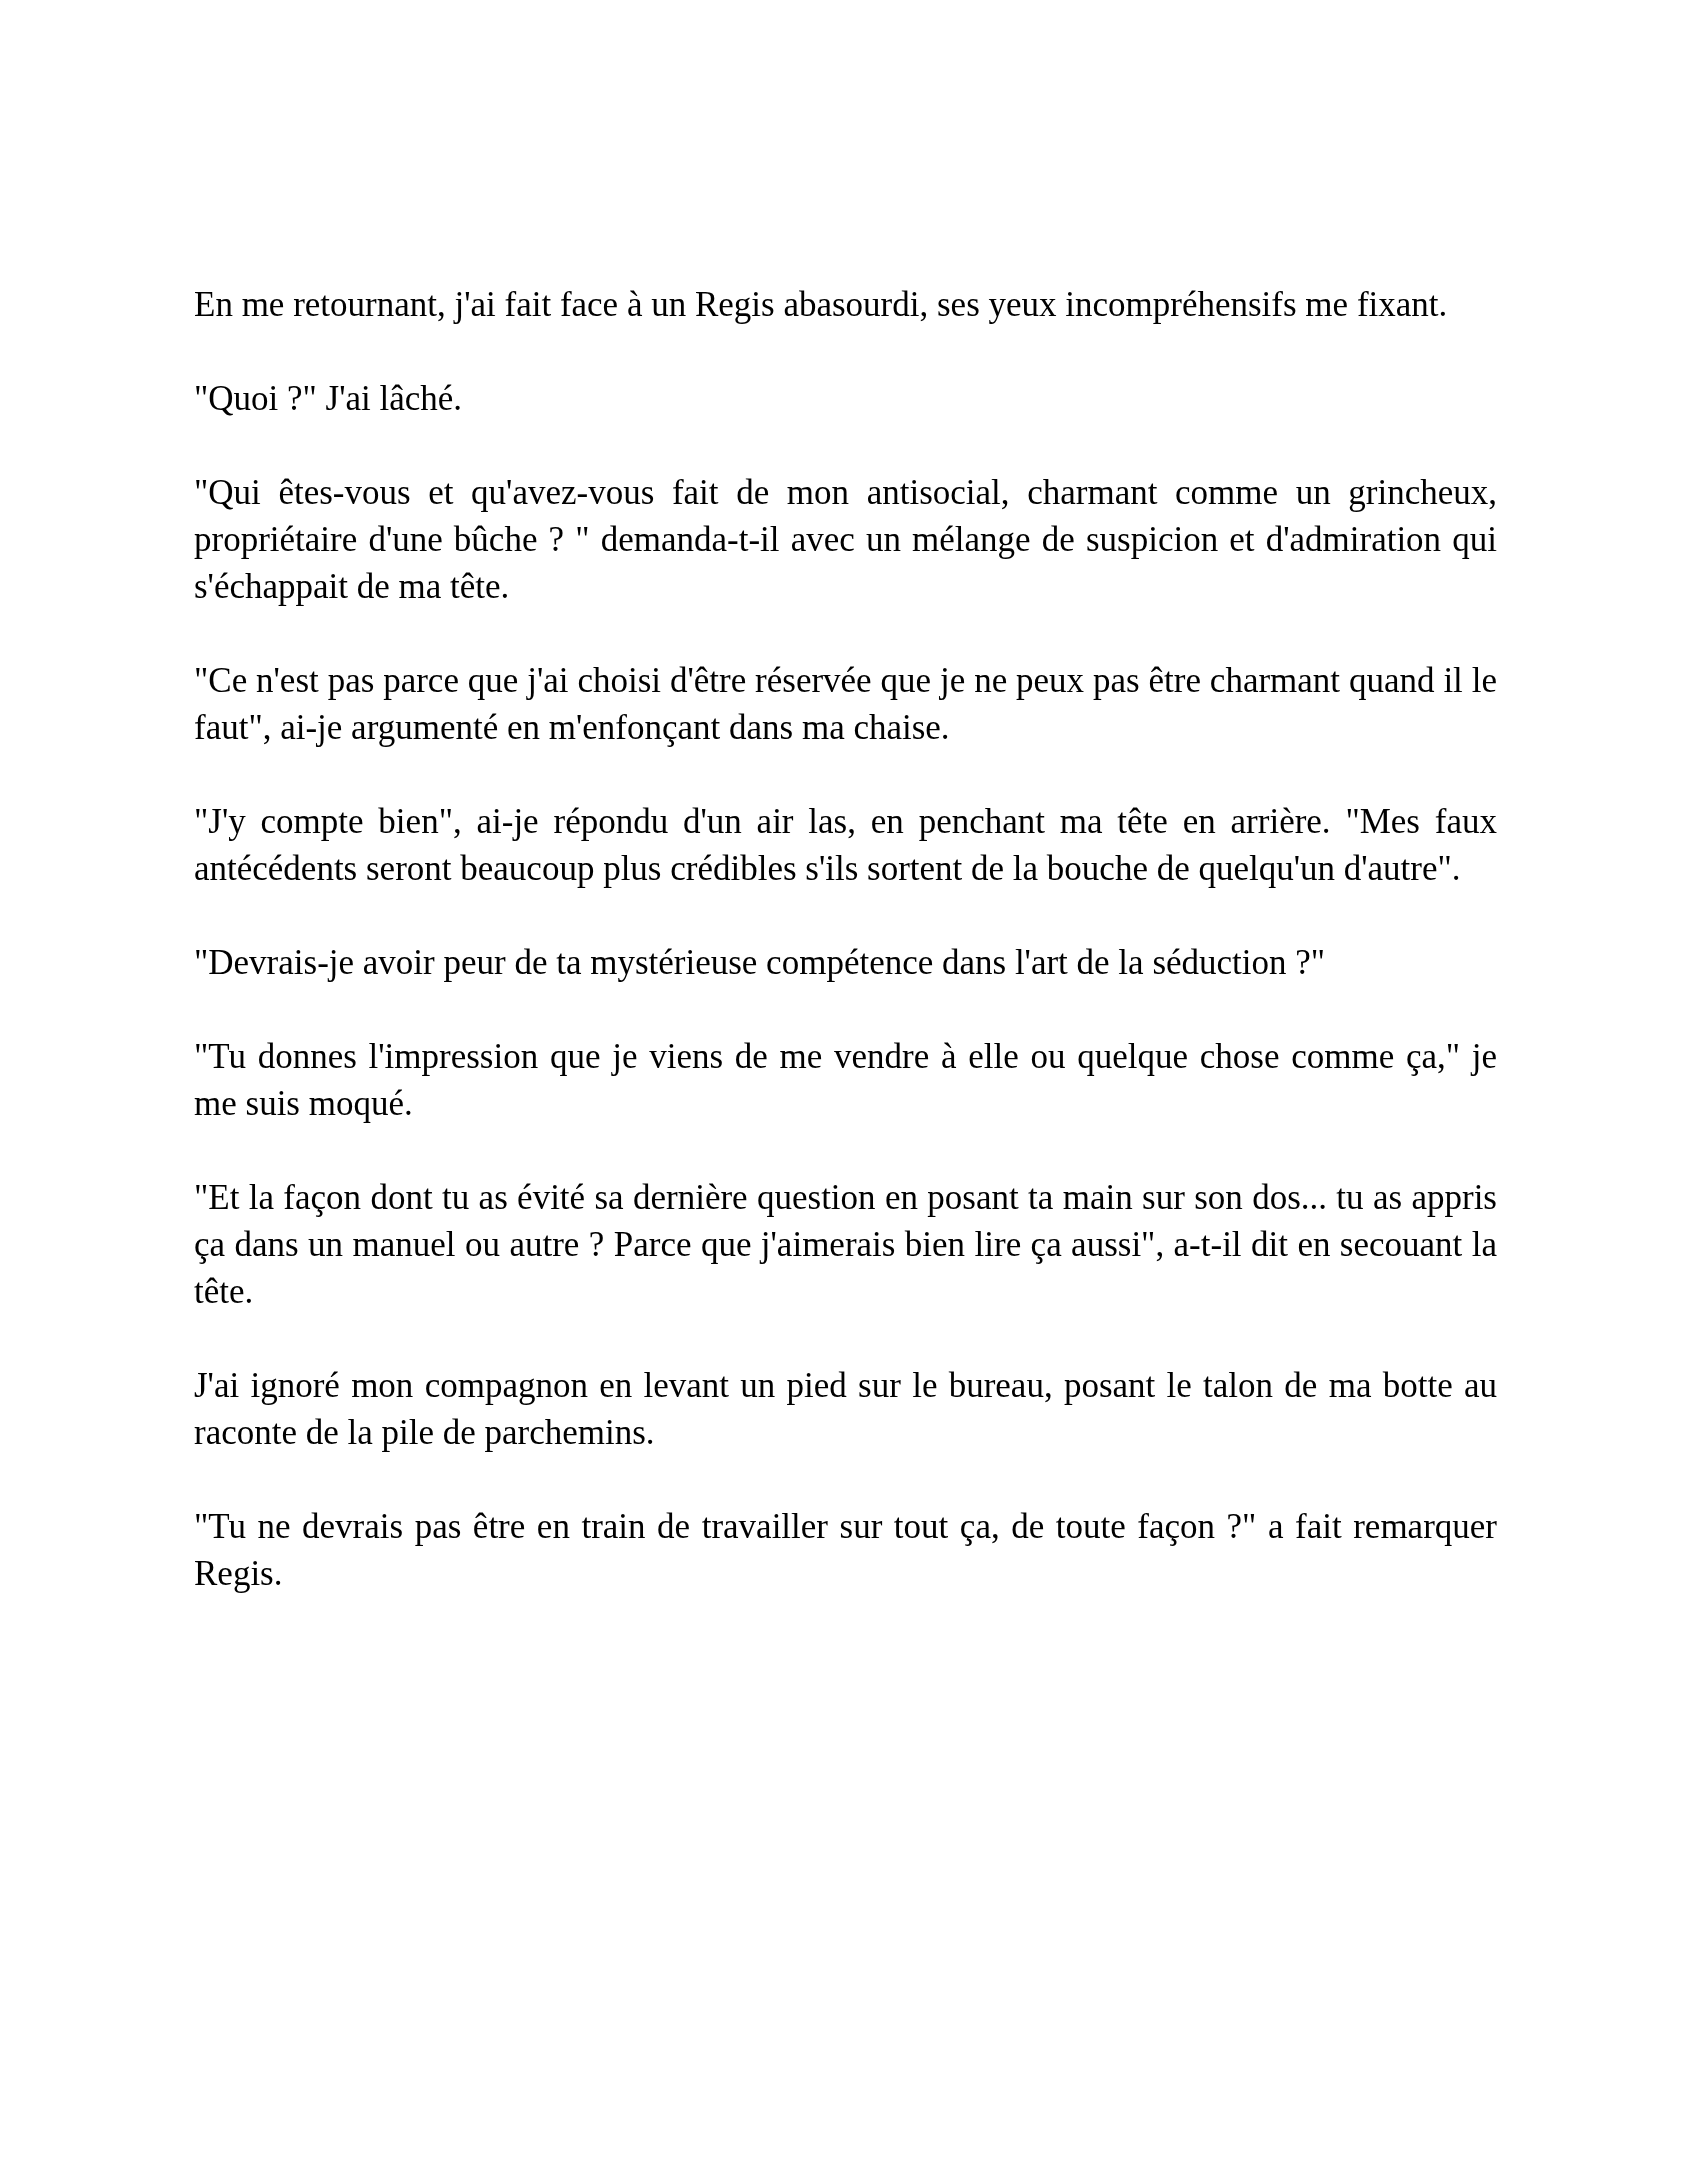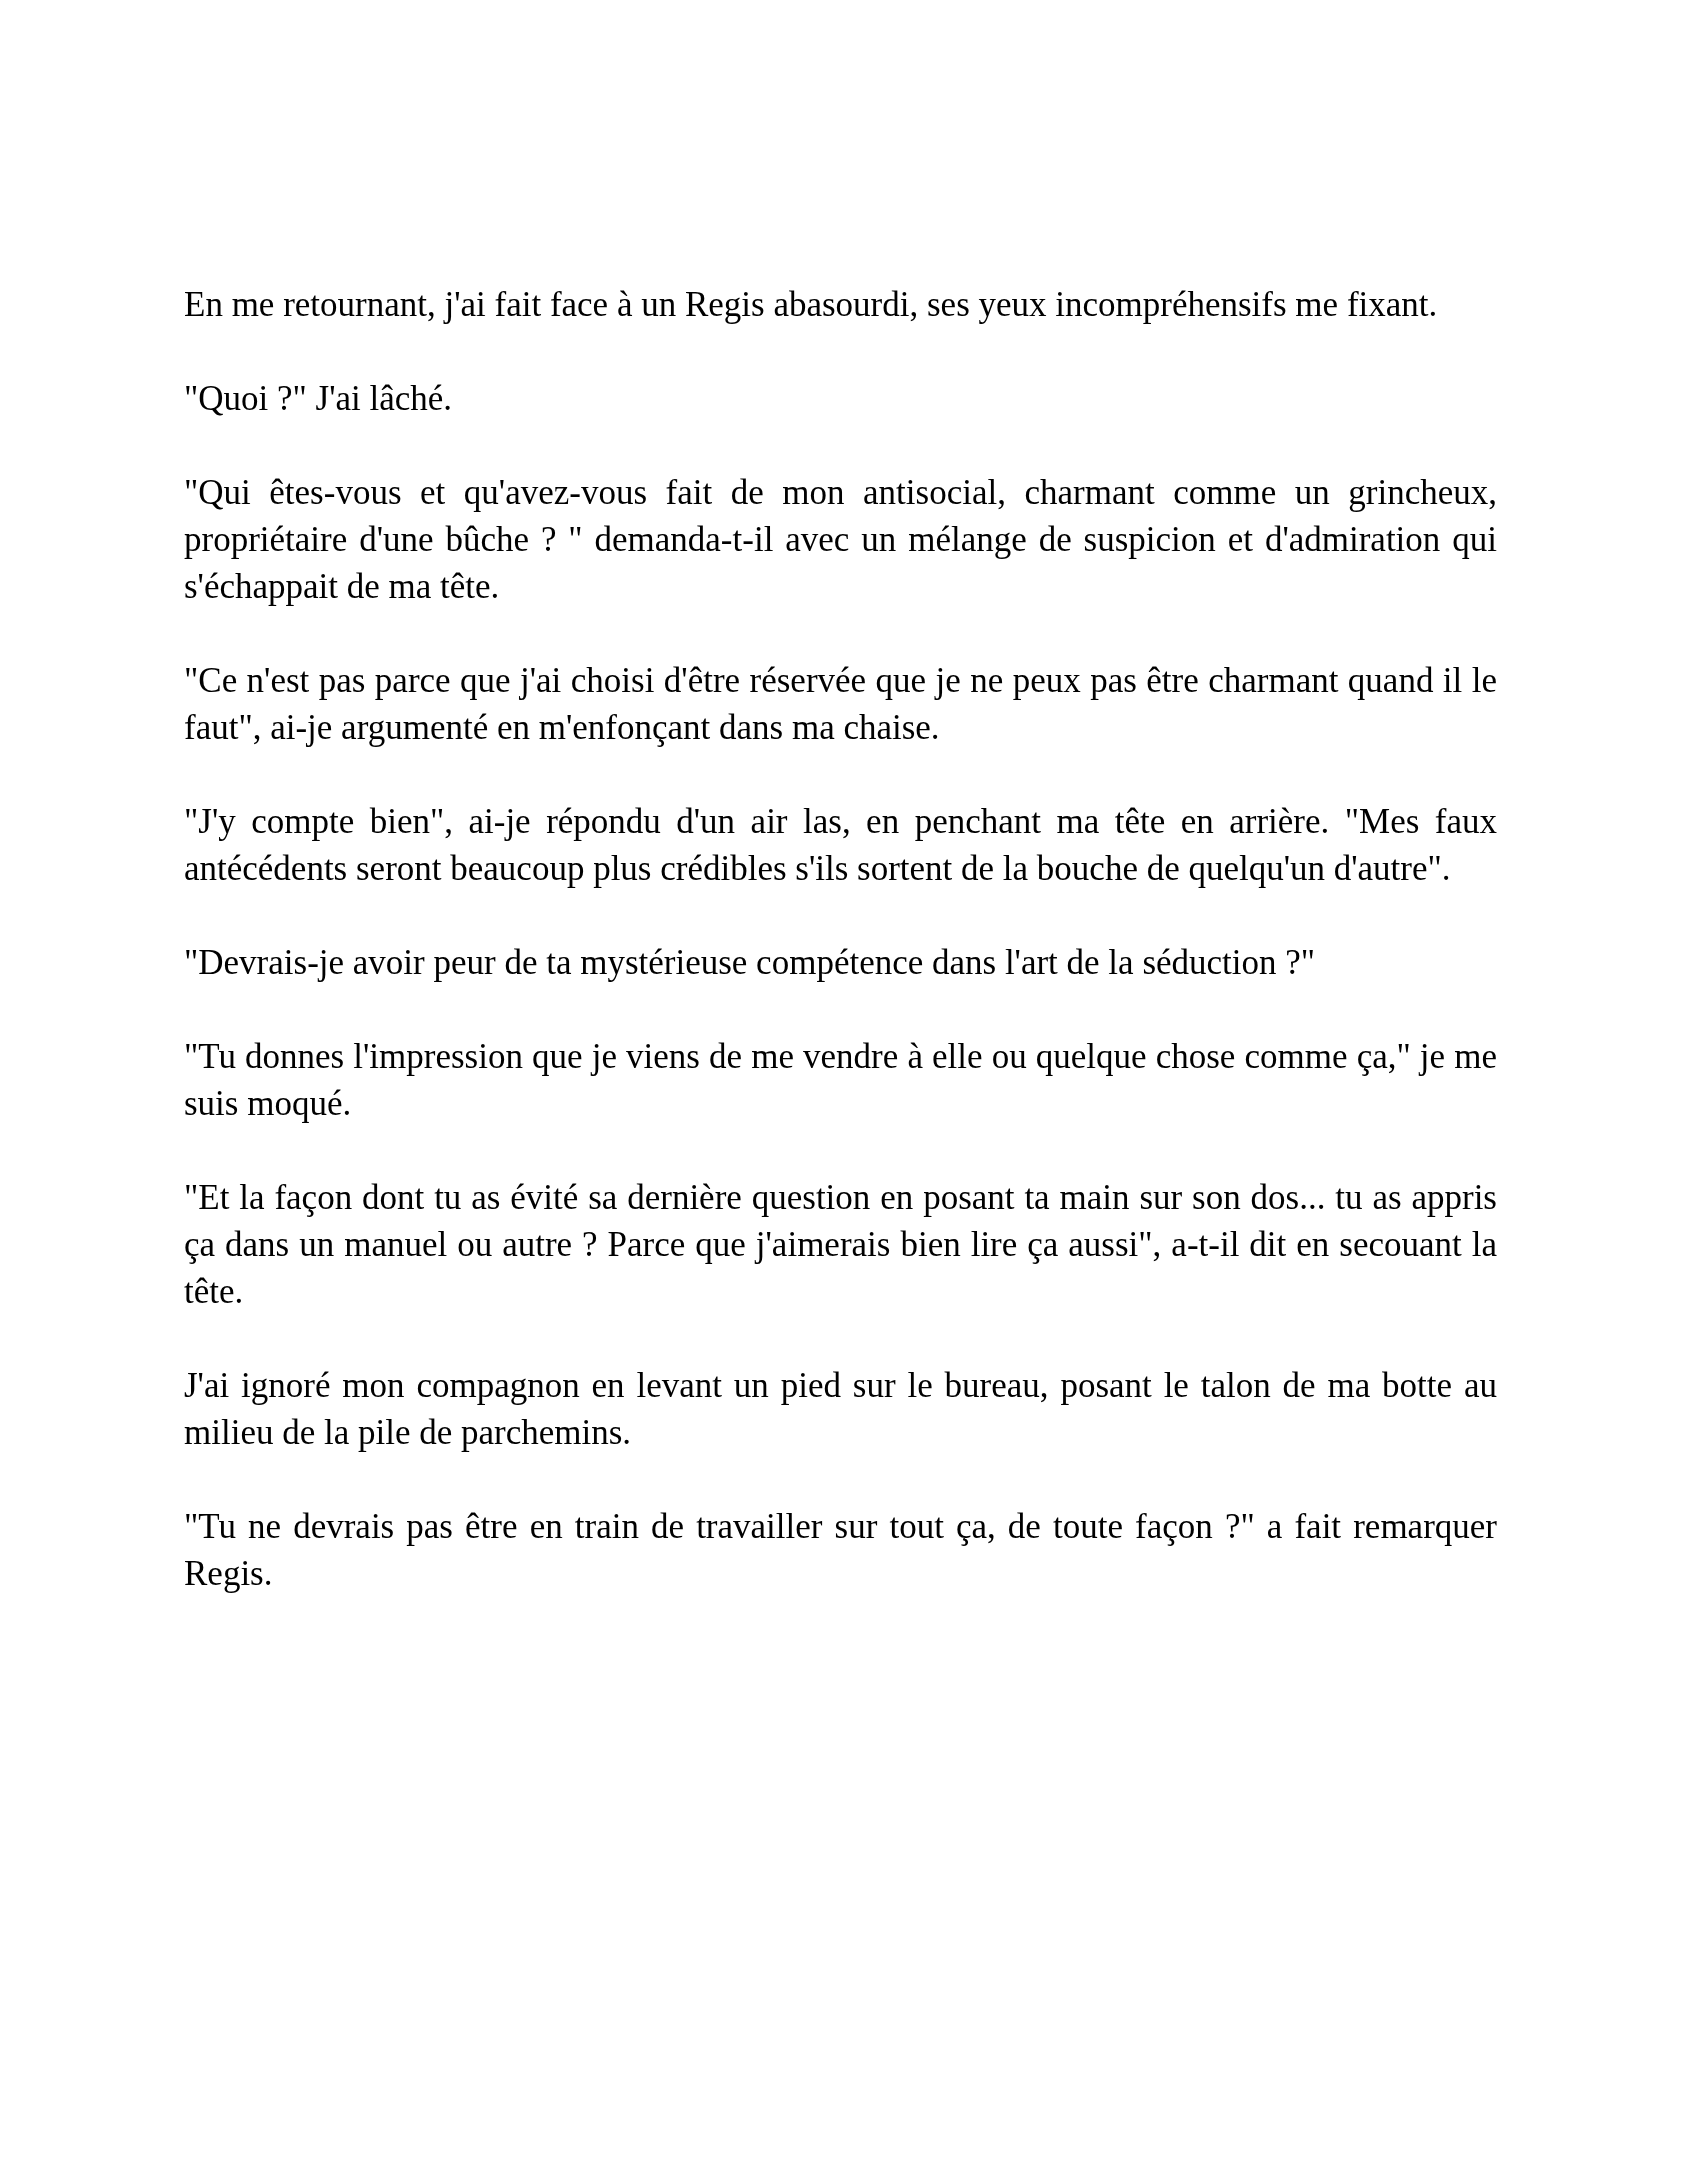--- a/index.html
+++ b/index.html
@@ -17,33 +17,33 @@
     position: absolute;
     left: 182px;
     top: 281px;
     width: 1315px;
     font-family: "Liberation Serif", "DejaVu Serif", serif;
     font-size: 35px;
     line-height: 47px;
     color: #000000;
   }
   .para {
-    margin: 0 0 47px 2px;
+    margin: 0 0 47px 12px;
     text-align: justify;
     text-align-last: left;
   }
 </style>
 </head>
 <body>
 
 <div class="page">
   <p class="para">En me retournant, j'ai fait face à un Regis abasourdi, ses yeux incompréhensifs me fixant.</p>
   <p class="para">"Quoi ?" J'ai lâché.</p>
   <p class="para">"Qui êtes-vous et qu'avez-vous fait de mon antisocial, charmant comme un grincheux, propriétaire d'une bûche ? " demanda-t-il avec un mélange de suspicion et d'admiration qui s'échappait de ma tête.</p>
   <p class="para">"Ce n'est pas parce que j'ai choisi d'être réservée que je ne peux pas être charmant quand il le faut", ai-je argumenté en m'enfonçant dans ma chaise.</p>
   <p class="para">"J'y compte bien", ai-je répondu d'un air las, en penchant ma tête en arrière. "Mes faux antécédents seront beaucoup plus crédibles s'ils sortent de la bouche de quelqu'un d'autre".</p>
   <p class="para">"Devrais-je avoir peur de ta mystérieuse compétence dans l'art de la séduction ?"</p>
   <p class="para">"Tu donnes l'impression que je viens de me vendre à elle ou quelque chose comme ça," je me suis moqué.</p>
   <p class="para">"Et la façon dont tu as évité sa dernière question en posant ta main sur son dos... tu as appris ça dans un manuel ou autre ? Parce que j'aimerais bien lire ça aussi", a-t-il dit en secouant la tête.</p>
-  <p class="para">J'ai ignoré mon compagnon en levant un pied sur le bureau, posant le talon de ma botte au milieu de la pile de parchemins.</p>
+  <p class="para">J'ai ignoré mon compagnon en levant un pied sur le bureau, posant le talon de ma botte au raconte de la pile de parchemins.</p>
   <p class="para">"Tu ne devrais pas être en train de travailler sur tout ça, de toute façon ?" a fait remarquer Regis.</p>
 </div>
 
 
 </body></html>

